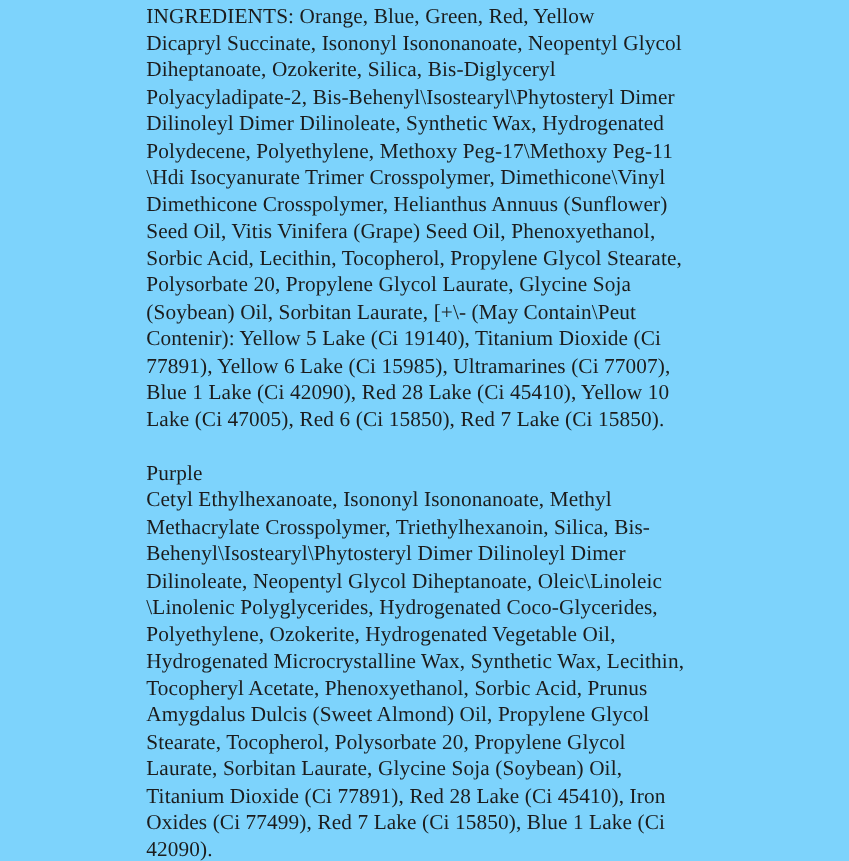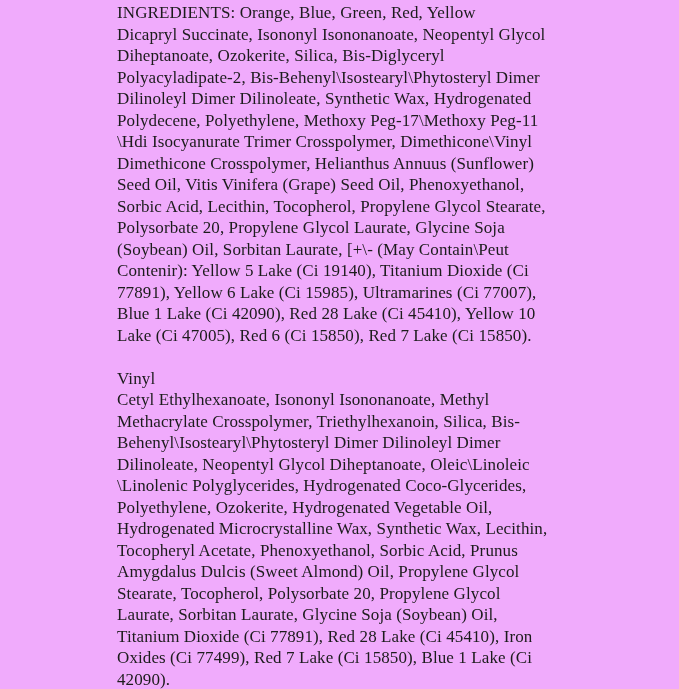--- a/index.html
+++ b/index.html
@@ -13,21 +13,21 @@
     position: relative;
     overflow: hidden;
     font-family: "Liberation Serif", "DejaVu Serif", serif;
   }
   .page {
     position: absolute;
     left: 0;
     top: 0;
     width: 679px;
     height: 689px;
-    background: #f0abfc;
+    background: #7dd3fc;
   }
   .text-block {
     position: absolute;
     left: 117px;
     top: 2px;
     width: 482px;
     color: #1c1c1c;
     font-size: 17px;
     line-height: 21.5px;
     letter-spacing: 0.1px;
@@ -59,21 +59,21 @@
 Dimethicone Crosspolymer, Helianthus Annuus (Sunflower)
 Seed Oil, Vitis Vinifera (Grape) Seed Oil, Phenoxyethanol,
 Sorbic Acid, Lecithin, Tocopherol, Propylene Glycol Stearate,
 Polysorbate 20, Propylene Glycol Laurate, Glycine Soja
 (Soybean) Oil, Sorbitan Laurate, [+\- (May Contain\Peut
 Contenir): Yellow 5 Lake (Ci 19140), Titanium Dioxide (Ci
 77891), Yellow 6 Lake (Ci 15985), Ultramarines (Ci 77007),
 Blue 1 Lake (Ci 42090), Red 28 Lake (Ci 45410), Yellow 10
 Lake (Ci 47005), Red 6 (Ci 15850), Red 7 Lake (Ci 15850).</p>
     <div class="para-gap"></div>
-    <p class="heading-line">Vinyl</p>
+    <p class="heading-line">Purple</p>
     <p class="para">Cetyl Ethylhexanoate, Isononyl Isononanoate, Methyl
 Methacrylate Crosspolymer, Triethylhexanoin, Silica, Bis-
 Behenyl\Isostearyl\Phytosteryl Dimer Dilinoleyl Dimer
 Dilinoleate, Neopentyl Glycol Diheptanoate, Oleic\Linoleic
 \Linolenic Polyglycerides, Hydrogenated Coco-Glycerides,
 Polyethylene, Ozokerite, Hydrogenated Vegetable Oil,
 Hydrogenated Microcrystalline Wax, Synthetic Wax, Lecithin,
 Tocopheryl Acetate, Phenoxyethanol, Sorbic Acid, Prunus
 Amygdalus Dulcis (Sweet Almond) Oil, Propylene Glycol
 Stearate, Tocopherol, Polysorbate 20, Propylene Glycol

